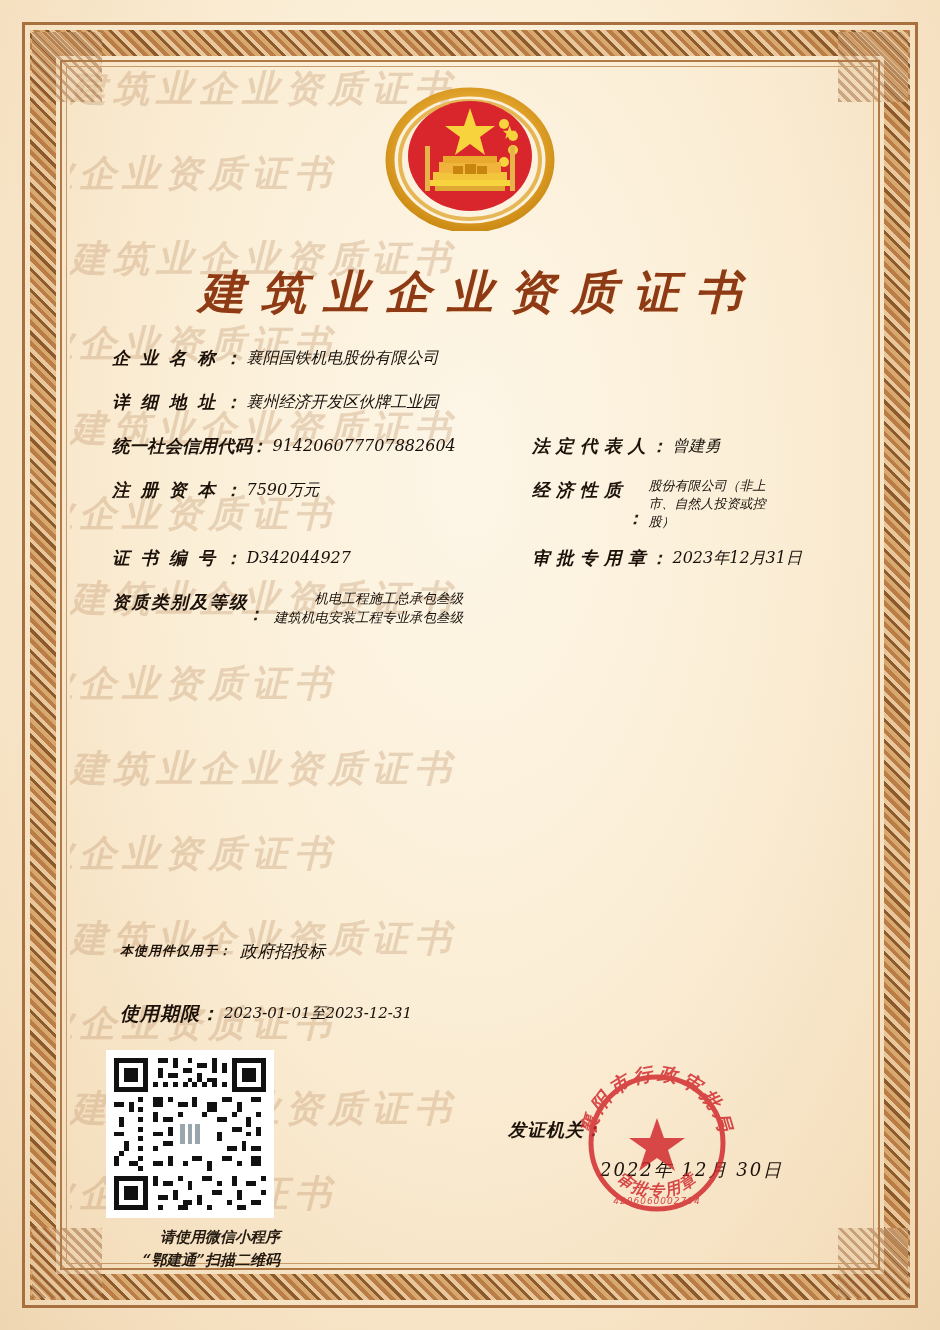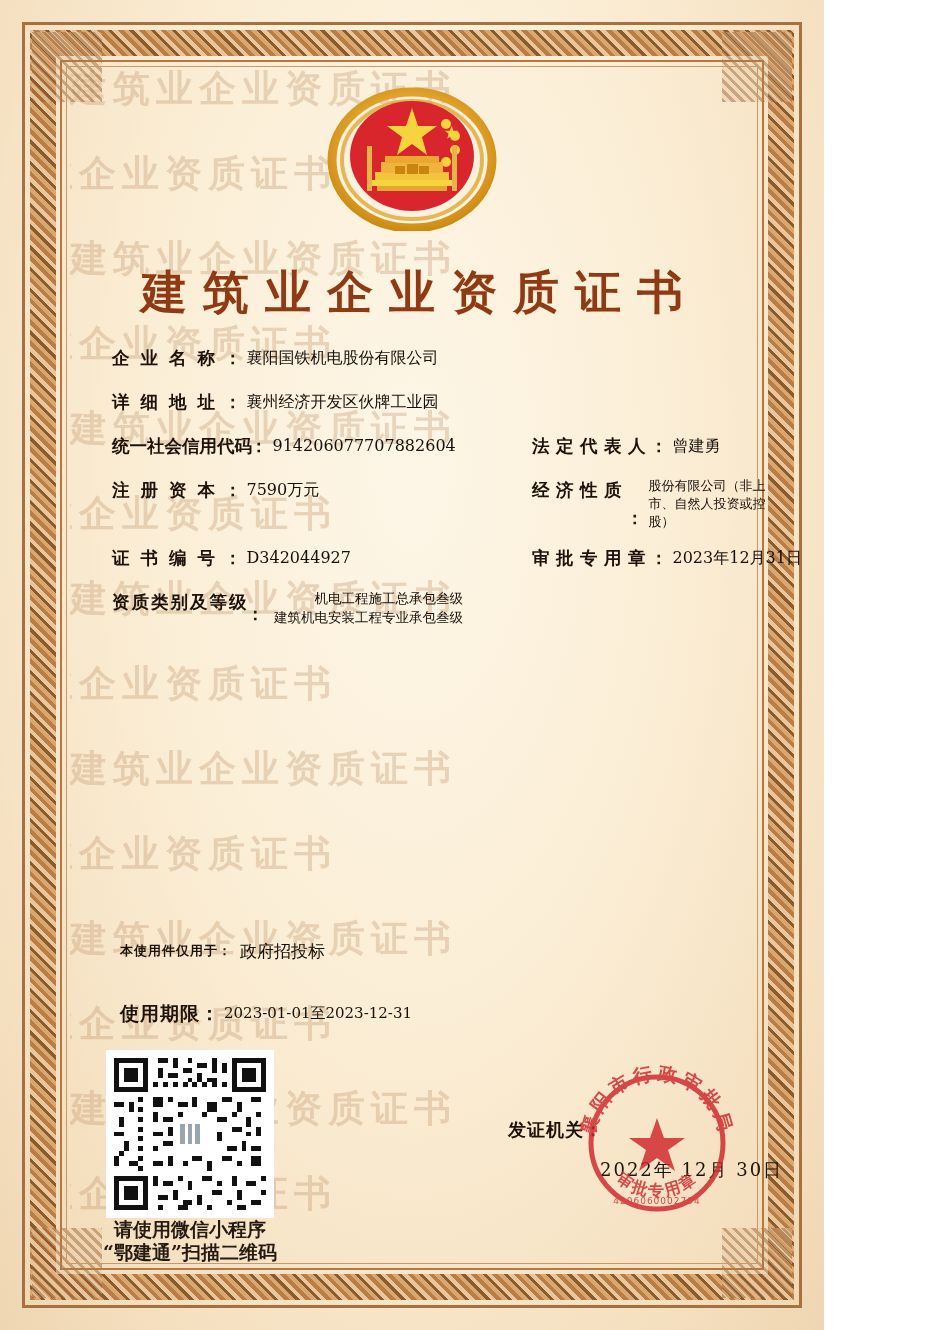--- a/index.html
+++ b/index.html
@@ -5,25 +5,26 @@
   html, body {
     margin: 0;
     padding: 0;
     background: #ffffff;
   }
   body {
     font-family: "Liberation Sans", sans-serif;
   }
   .page {
     position: relative;
-    width: 824px;
+    width: 940px;
     height: 1330px;
     overflow: hidden;
     background:
       radial-gradient(ellipse at 50% 35%, #fdf6e7 0%, #fbeed6 45%, #f5e0c0 80%, #efd6b2 100%);
+    font-style: italic;
   }
   
   .frame-outer {
     position: absolute;
     left: 22px; top: 22px; right: 22px; bottom: 22px;
     border: 3px solid #a8703f;
     box-sizing: border-box;
   }
   .frame-braid {
     position: absolute;
@@ -195,24 +196,25 @@
     width: 180px;
   }
   .qr {
     width: 168px;
     height: 168px;
     background: #fff;
     padding: 3px;
     box-sizing: border-box;
   }
   .qr-caption {
-    text-align: center;
+    margin-top: 8px;
+    text-align: right;
     font-family: "DejaVu Serif", serif;
     font-weight: 700;
-    font-size: 19px;
+    font-size: 15px;
     color: #241a10;
     line-height: 23px;
     width: 180px;
     margin-left: -6px;
   }
 
   
   .issuer {
     position: absolute;
     left: 508px;

